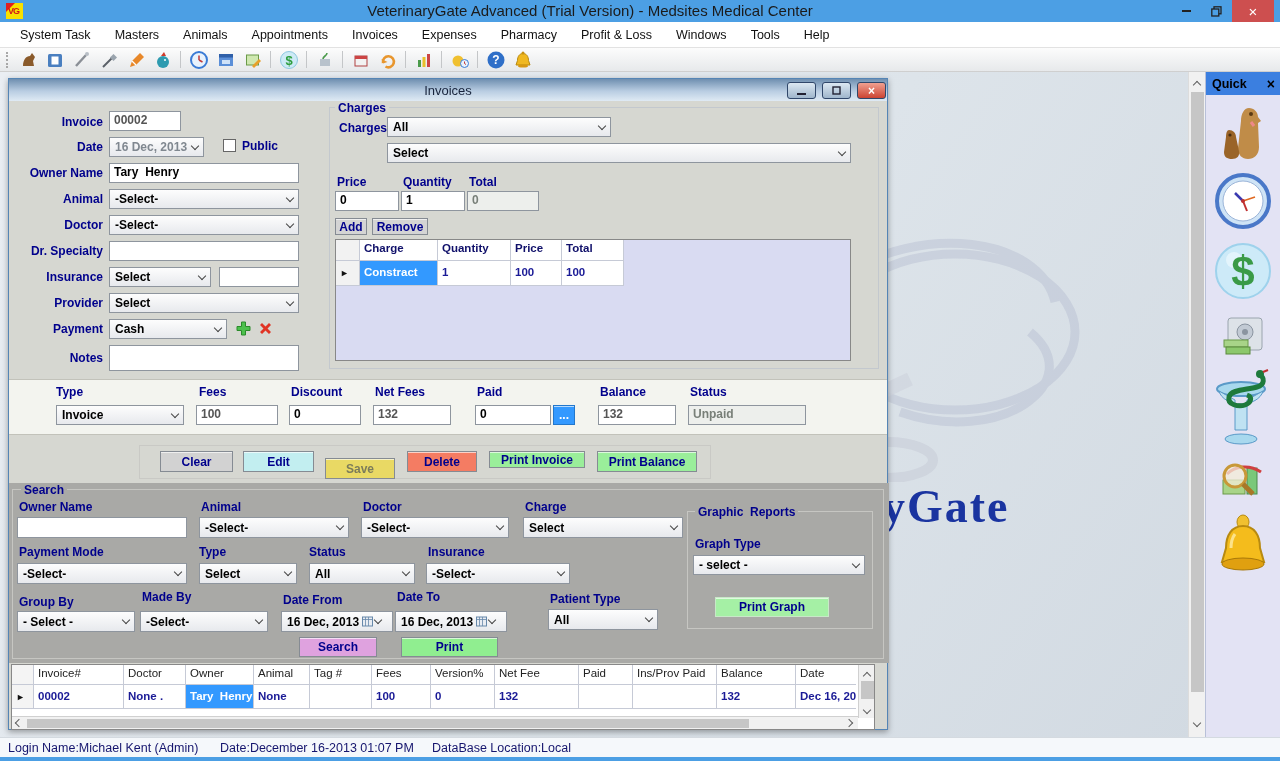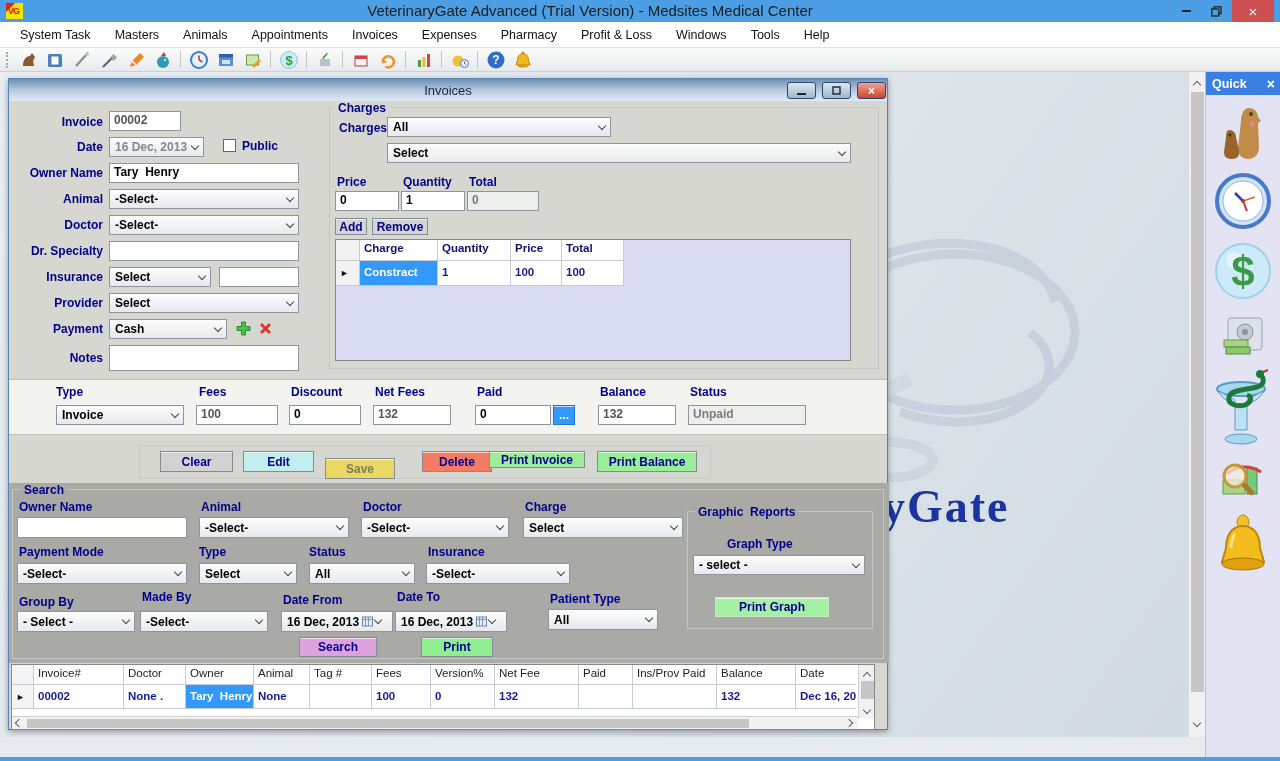--- a/index.html
+++ b/index.html
@@ -27,21 +27,21 @@
   
   .sb{position:absolute;background:#f1f1f1;}
   .sbthumb{position:absolute;background:#c6c6c6;}
   .chev{display:inline-block;width:6px;height:6px;border-right:1.7px solid #606060;border-bottom:1.7px solid #606060;}
   .ch-up{transform:rotate(-135deg);margin-top:3px;}
   .ch-dn{transform:rotate(45deg);margin-bottom:2px;}
   .ch-lf{transform:rotate(135deg);}
   .ch-rt{transform:rotate(-45deg);}
   
   .quick{position:absolute;left:1205px;top:72px;width:75px;height:689px;background:#e3e3f4;border-left:1px solid #b8c0d8;}
-  .qhead{position:absolute;left:0;top:0;width:75px;height:23px;background:#3b7fe0;color:#ffffff;font-weight:bold;font-size:12.5px;display:flex;align-items:center;padding:0 6px;}
+  .qhead{position:absolute;left:0;top:0;width:75px;height:23px;background:#3b7fe0;color:#000000;font-weight:bold;font-size:12.5px;display:flex;align-items:center;padding:0 6px;}
   .qico{position:absolute;left:50%;transform:translateX(-50%);}
   
   .statusbar{position:absolute;left:0;top:737px;width:1280px;height:20px;background:#f5f8fb;border-top:1px solid #d4dae0;font-size:12.5px;color:#15156e;}
   .bottomedge{position:absolute;left:0;top:757px;width:1280px;height:4px;background:#4c9fe4;}
   
   .cw{position:absolute;left:8px;top:78px;width:880px;height:652px;background:#d6d7d1;border:1px solid #5585b5;box-shadow:0 2px 6px rgba(0,0,0,.35);}
   .cwtitle{position:absolute;left:0;top:0;width:878px;height:22px;background:linear-gradient(#6f8fb0,#b9cde2 55%,#dfeaf4);display:flex;align-items:center;justify-content:center;font-size:13px;color:#17233c;}
   .cwc{position:absolute;top:3px;height:17px;width:29px;border:1px solid #30476a;border-radius:3px;display:flex;align-items:center;justify-content:center;}
   .cwc.std{background:linear-gradient(#dce8f2,#9fb6cc);}
   .cwc.cls{background:linear-gradient(#f0a090,#cc4433);}
@@ -341,21 +341,21 @@
       <div class="btn" style="left:544px;top:326px;width:22px;height:20px;background:#3399ff;color:#fff;border-color:#2277cc;">...</div>
       <div class="lbl" style="left:591px;top:306px;">Balance</div>
       <div class="txt" style="left:589px;top:326px;width:78px;color:#555;">132</div>
       <div class="lbl" style="left:681px;top:306px;">Status</div>
       <div class="txt dis" style="left:679px;top:326px;width:118px;">Unpaid</div>
 
       <div class="gb gbd" style="left:130px;top:366px;width:572px;height:34px;"></div>
       <div class="btn" style="left:151px;top:372px;width:73px;height:21px;background:#d2d2d2;">Clear</div>
       <div class="btn" style="left:234px;top:372px;width:71px;height:21px;background:#c2eef0;">Edit</div>
       <div class="btn" style="left:316px;top:372px;width:70px;height:21px;background:#e9d964;color:#7c7c5a;margin-top:7px;">Save</div>
-      <div class="btn" style="left:413px;top:372px;width:70px;height:21px;background:#f47c63;">Delete</div>
+      <div class="btn" style="left:398px;top:372px;width:70px;height:21px;background:#f47c63;">Delete</div>
       <div class="btn" style="left:480px;top:372px;width:96px;height:17px;background:#9aee9a;">Print Invoice</div>
       <div class="btn" style="left:588px;top:372px;width:100px;height:21px;background:#9aee9a;">Print Balance</div>
 
       <div class="searchpanel"></div>
       <div class="gb" style="left:3px;top:410px;width:872px;height:170px;border-color:#c6c6c2;"></div>
       <div class="leg" style="left:12px;top:404px;background:#a9a9a6;">Search</div>
 
       <div class="lbl" style="left:10px;top:421px;">Owner Name</div>
       <div class="txt" style="left:8px;top:438px;width:170px;height:21px;"></div>
       <div class="lbl" style="left:192px;top:421px;">Animal</div>
@@ -385,25 +385,25 @@
           </svg><span class="ar" style="margin-left:2px;"></span></div>
       <div class="lbl" style="left:388px;top:511px;">Date To</div>
       <div class="cmb" style="left:386px;top:532px;width:112px;height:21px;padding-right:2px;"><span>16 Dec, 2013</span><svg width="11" height="11" viewBox="0 0 11 11" style="margin-left:3px;">
             <rect x="0.5" y="1" width="10" height="9" fill="#e8ecf2" stroke="#68a"></rect>
             <path d="M0.5 3.5h10M3.5 1v9M6.5 1v9" stroke="#68a" stroke-width="0.8"></path>
           </svg><span class="ar" style="margin-left:2px;"></span></div>
       <div class="lbl" style="left:541px;top:513px;">Patient Type</div>
       <div class="cmb" style="left:539px;top:530px;width:110px;height:21px;"><span>All</span><span class="ar"></span></div>
 
       <div class="btn" style="left:290px;top:558px;width:78px;height:20px;background:#dfa2df;">Search</div>
-      <div class="btn" style="left:412px;top:558px;width:72px;height:20px;background:#90ee90;">Print</div>
+      <div class="btn" style="left:392px;top:558px;width:97px;height:20px;background:#90ee90;">Print</div>
 
       <div class="gb" style="left:678px;top:432px;width:186px;height:118px;border-color:#c6c6c2;"></div>
       <div class="leg" style="left:686px;top:426px;background:#a9a9a6;">Graphic  Reports</div>
-      <div class="lbl" style="left:718px;top:458px;">Graph Type</div>
+      <div class="lbl" style="left:686px;top:458px;">Graph Type</div>
       <div class="cmb" style="left:684px;top:476px;width:172px;height:20px;"><span>- select -</span><span class="ar"></span></div>
       <div class="btn" style="left:706px;top:518px;width:114px;height:20px;background:#a5f0a5;border-color:#c8e8c8;">Print Graph</div>
 
       <div class="grid" style="left:2px;top:585px;width:864px;height:66px;background:#fff;">
         <div class="grow">
           <span class="gcell" style="width:22px;height:20px;background:#f4f4f4;"></span>
           <span class="gcell" style="width:90px;height:20px;color:#222;">Invoice#</span>
           <span class="gcell" style="width:62px;height:20px;color:#222;">Doctor</span>
           <span class="gcell" style="width:68px;height:20px;color:#222;">Owner</span>
           <span class="gcell" style="width:56px;height:20px;color:#222;">Animal</span>
@@ -509,15 +509,20 @@
     <span class="qico" style="top:440px;">
       <svg width="48" height="66" viewBox="0 0 48 66">
           <ellipse cx="24" cy="10" rx="6" ry="7" fill="#f0c030" stroke="#b88a10"></ellipse>
           <path d="M24 14c11 0 17 9 17 22l4 14H3l4-14c0-13 6-22 17-22z" fill="#f4bc1c" stroke="#b88a10" stroke-width="2"></path>
           <ellipse cx="24" cy="52" rx="21" ry="6" fill="#e0a010" stroke="#a87808"></ellipse>
           <path d="M16 22c-3 4-4 10-4 14" stroke="#fce28a" stroke-width="3" fill="none"></path>
         </svg>
     </span>
   </div>
 
+  <div class="statusbar">
+    <span class="abs" style="left:8px;top:3px;">Login Name:Michael Kent (Admin)</span>
+    <span class="abs" style="left:220px;top:3px;">Date:December 16-2013  01:07  PM</span>
+    <span class="abs" style="left:432px;top:3px;">DataBase Location:Local</span>
+  </div>
   <div class="bottomedge"></div>
 
 </div>
 
 </body></html>

